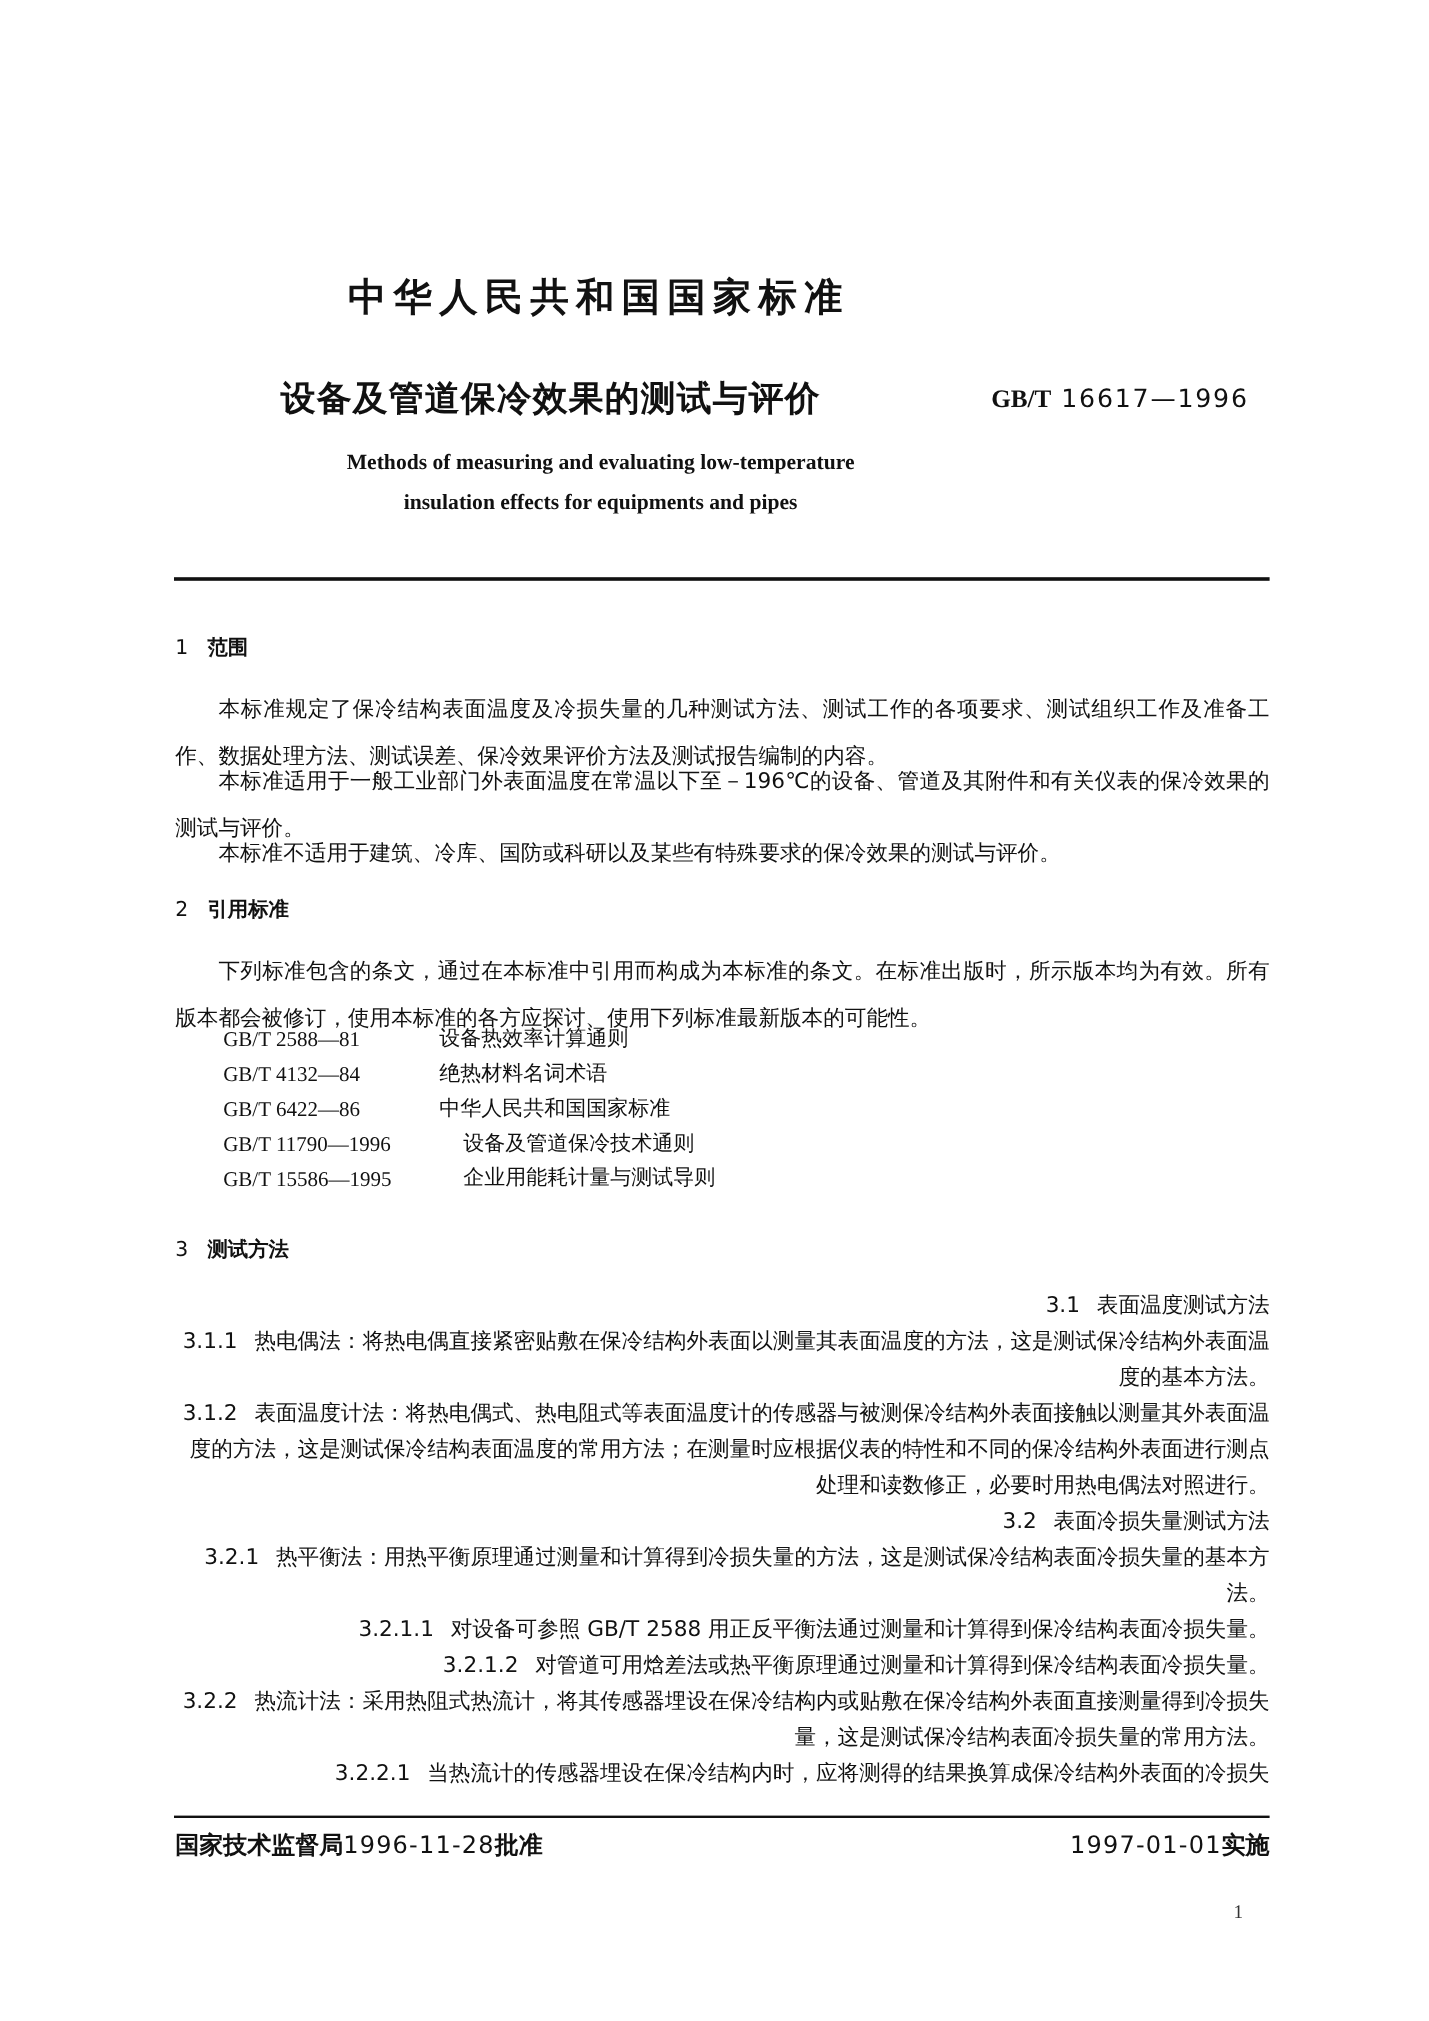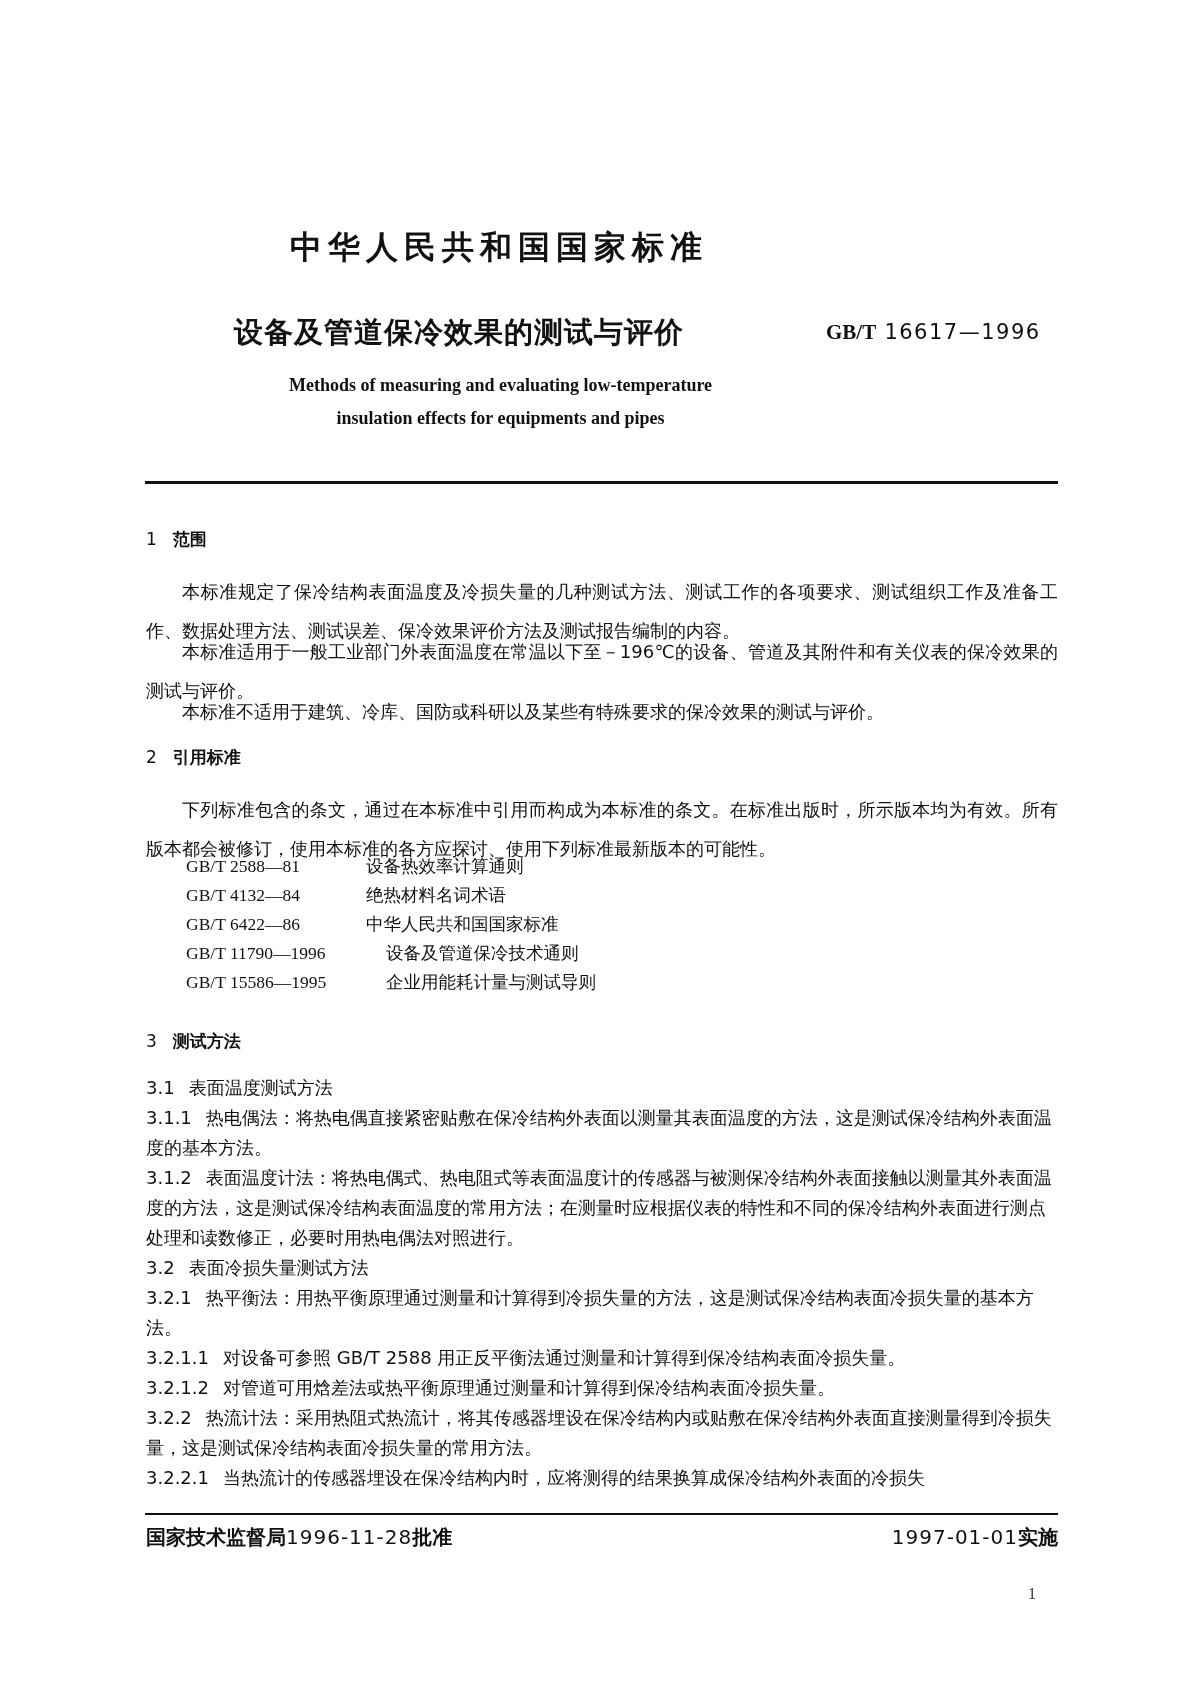--- a/index.html
+++ b/index.html
@@ -19,21 +19,21 @@
     .rule-bottom { left: 145px; width: 913px; top: 1513px; height: 2px; }
     .h1 { left: 146px; font-size: 17px; font-weight: bold; }
     .h1 .num { font-weight: normal; margin-right: 16px; }
     .para { left: 146px; width: 912px; font-size: 18px; line-height: 39px; white-space: normal; text-align: justify; }
     .indent { text-indent: 36px; }
     .ref-list { left: 186px; font-size: 17.5px; line-height: 29px; }
     .ref-row { display: flex; }
     .ref-code { font-family: "Liberation Serif", serif; display: inline-block; }
     .ref-code.short { width: 180px; }
     .ref-code.long { width: 200px; }
-    .clause { left: 146px; width: 912px; font-size: 18px; line-height: 30px; white-space: normal; }
+    .clause { left: 146px; width: 912px; font-size: 18px; line-height: 30px; white-space: normal; text-align: right; }
     .clause .cn { margin-right: 14px; }
     .footer-left { left: 146px; top: 1524px; font-size: 20px; font-weight: bold; }
     .footer-left .d { font-weight: normal; letter-spacing: 1px; text-align: right; }
     .footer-right { right: 133px; top: 1524px; font-size: 20px; font-weight: bold; }
     .footer-right .d { font-weight: normal; letter-spacing: 1px; }
     .page-num { left: 1028px; top: 1585px; font-family: "Liberation Serif", serif; font-size: 16px; color: #333; }
   </style>
 </head>
 <body>
 

